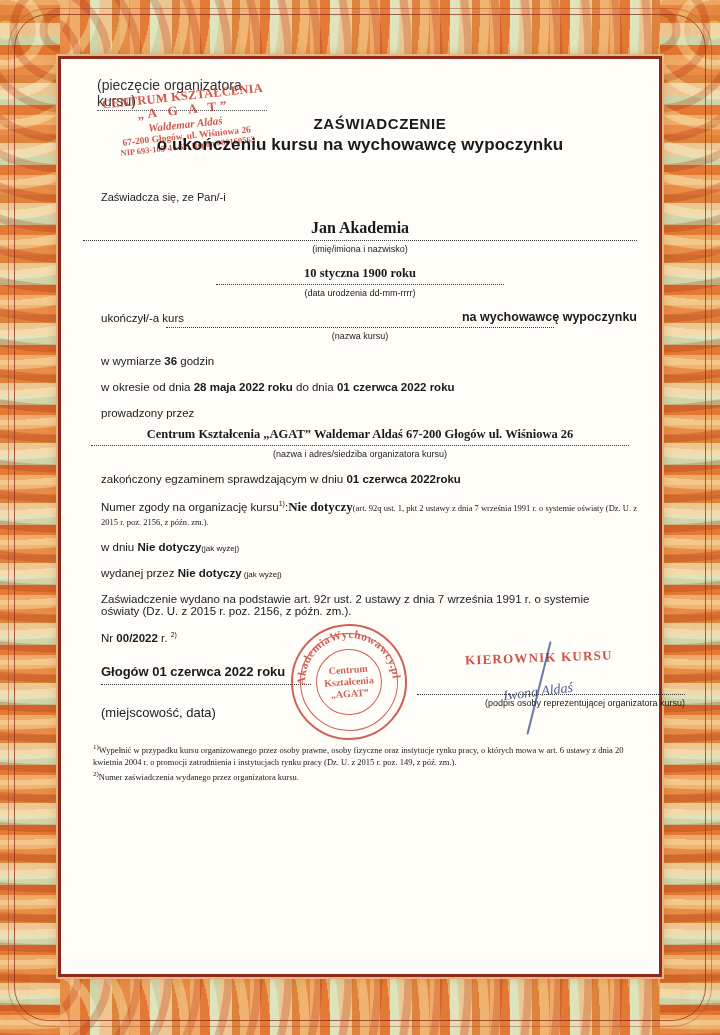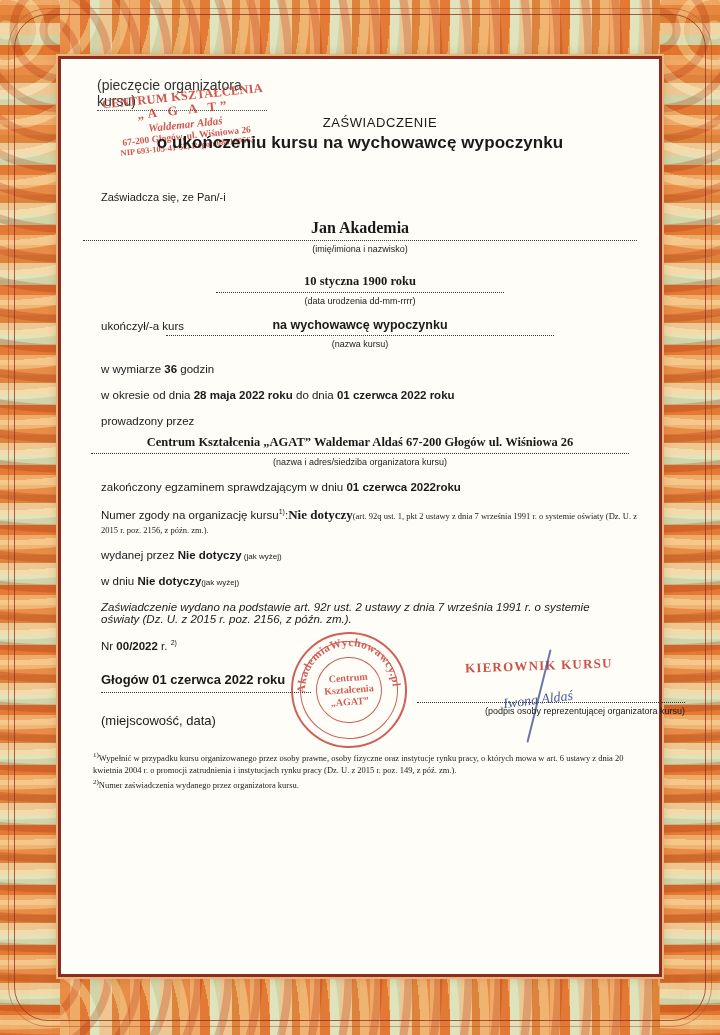--- a/index.html
+++ b/index.html
@@ -103,36 +103,36 @@
     font-family:"Liberation Serif",serif;
   }
   .rect-stamp .l1{font-size:12.5px;font-weight:bold;letter-spacing:.2px;}
   .rect-stamp .l2{font-size:13px;font-weight:bold;letter-spacing:4px;}
   .rect-stamp .l3{font-size:11px;font-style:italic;font-weight:bold;}
   .rect-stamp .l4{font-size:9.5px;font-weight:bold;}
   .rect-stamp .l5{font-size:8.5px;font-weight:bold;}
 
   .title-block{position:absolute;left:0;right:0;top:38px;text-align:center;}
   .title-main{
-    font-size:13px;font-weight:normal;letter-spacing:.6px;
+    font-size:15px;font-weight:bold;letter-spacing:.6px;
     margin-left:40px;
   }
   .title-sub{
     font-size:17px;font-weight:bold;margin-top:3px;letter-spacing:.1px;
   }
   .lead{margin:18px 0 0 18px;font-size:11px;}
 
   .value-serif{
     font-family:"Liberation Serif",serif;
     font-weight:bold;font-size:16px;
     text-align:center;margin-top:16px;
   }
-  .value-serif.sm{font-size:12.5px;margin-top:20px;}
+  .value-serif.sm{font-size:12.5px;margin-top:12px;}
   .value-sans{
-    font-weight:bold;font-size:12.5px;text-align:center;margin-top:14px;
+    font-weight:bold;font-size:12.5px;text-align:right;margin-top:14px;
   }
   .dotline{
     border-bottom:1px dotted #3a3a3a;
     height:0;margin:3px auto 0 auto;
   }
   .dotline.full{width:100%;}
   .dotline.w70{width:70%;}
   .dotline.w55{width:52%;}
   .dotline.w95{width:97%;}
   .caption{
@@ -265,28 +265,28 @@
 
       <div class="para">
         <span>zakończony egzaminem sprawdzającym w dniu </span><b>01 czerwca 2022roku</b>
       </div>
 
       <div class="para">
         <span>Numer zgody na organizację kursu</span><span class="sup">1)</span><span>:</span><span class="serif-bold">Nie dotyczy</span><span class="legalsmall">(art. 92q ust. 1, pkt 2 ustawy z dnia 7 września 1991 r. o systemie oświaty (Dz. U. z 2015 r. poz. 2156, z późn. zm.).</span>
       </div>
 
       <div class="para">
+        <span>w dniu </span><b>Nie dotyczy</b><span class="tiny-inline">(jak wyżej)</span>
+      </div>
+
+      <div class="para">
         <span>wydanej przez </span><b>Nie dotyczy</b><span class="tiny-inline"> (jak wyżej)</span>
       </div>
 
-      <div class="para">
-        <span>w dniu </span><b>Nie dotyczy</b><span class="tiny-inline">(jak wyżej)</span>
-      </div>
-
-      <div class="para" style="margin-right:22px;font-style:italic;">Zaświadczenie wydano na podstawie art. 92r ust. 2 ustawy z dnia 7 września 1991 r. o systemie oświaty (Dz. U. z 2015 r. poz. 2156, z późn. zm.).</div>
+      <div class="para" style="margin-right:22px;">Zaświadczenie wydano na podstawie art. 92r ust. 2 ustawy z dnia 7 września 1991 r. o systemie oświaty (Dz. U. z 2015 r. poz. 2156, z późn. zm.).</div>
 
       <div class="para">
         <span>Nr </span><b>00/2022</b><span> r. </span><span class="sup">2)</span>
       </div>
 
       <div class="sig-zone">
         <div class="sig-left">
           <div class="val">Głogów 01 czerwca 2022 roku</div>
           <div class="dl"></div>
           <div class="cap">(miejscowość, data)</div>

